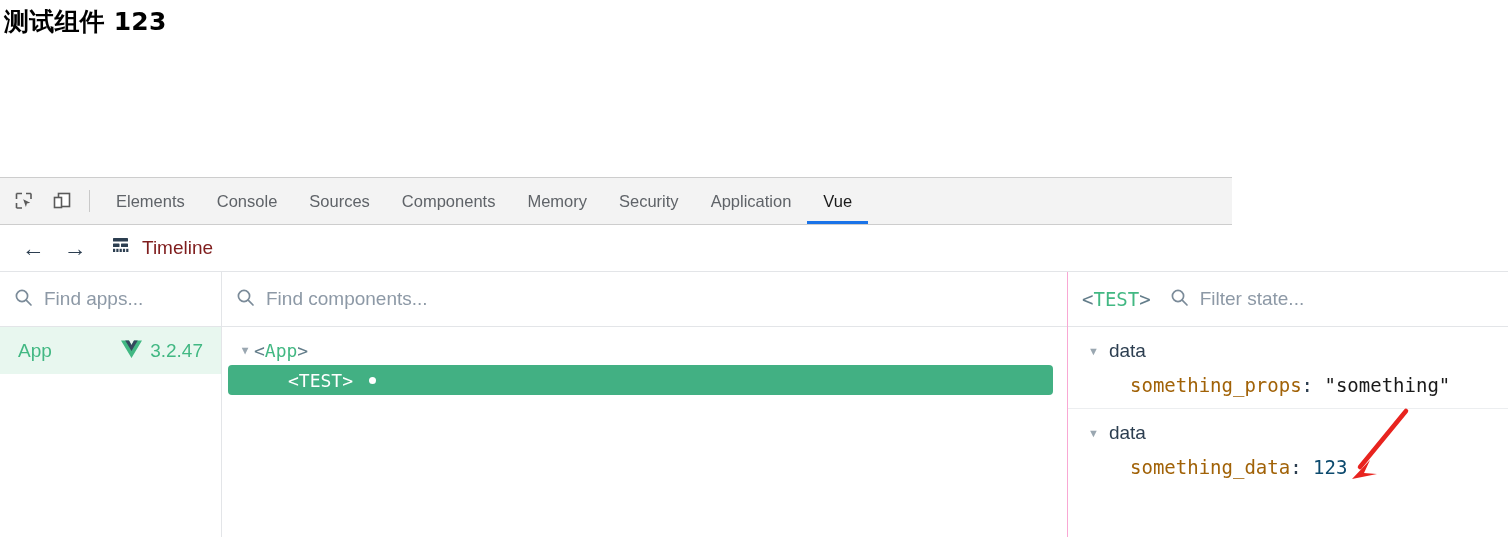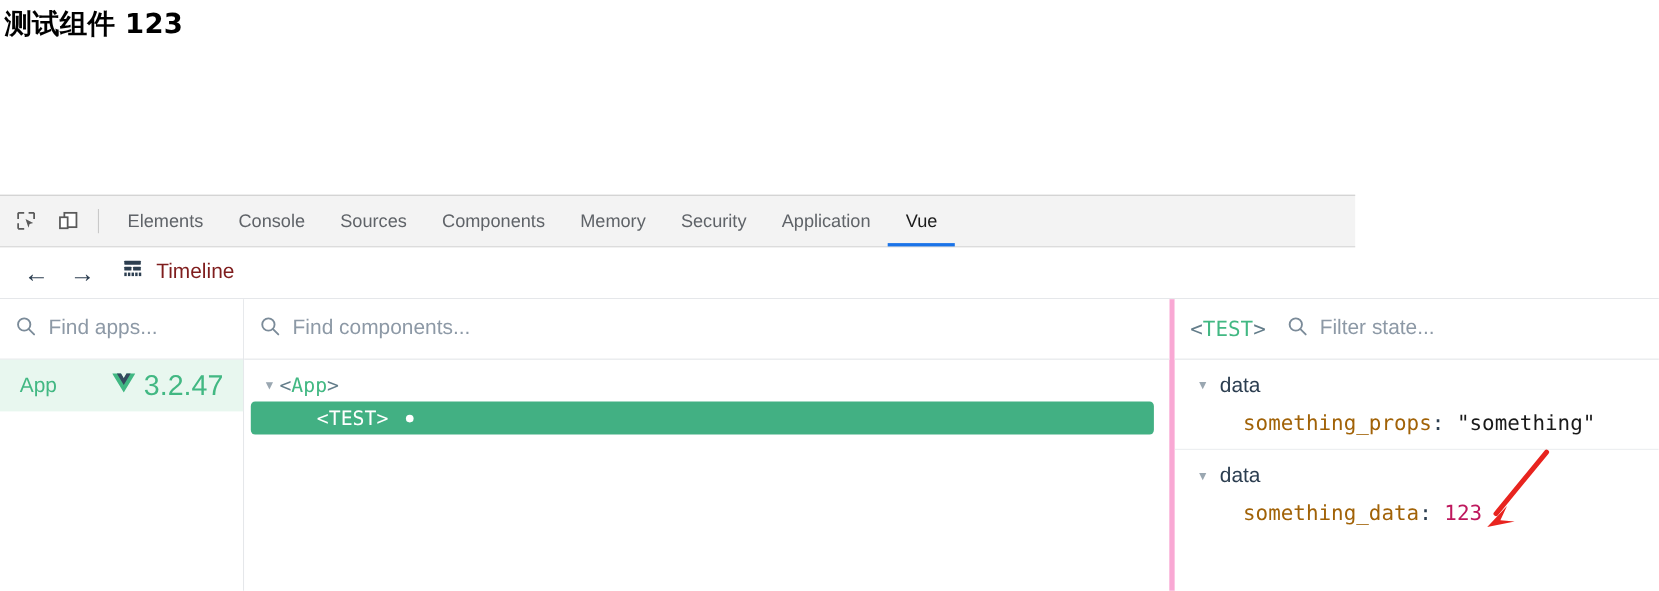--- a/index.html
+++ b/index.html
@@ -130,21 +130,21 @@
   .col-apps {
     width: 222px;
     flex: 0 0 222px;
     border-right: 1px solid #e3e5e8;
     display: flex;
     flex-direction: column;
     background: #ffffff;
   }
   .col-tree {
     flex: 1 1 auto;
-    border-right: 5px solid #f9a8d4;
+    border-right: 1px solid #f9a8d4;
     display: flex;
     flex-direction: column;
     background: #ffffff;
   }
   .col-state {
     width: 440px;
     flex: 0 0 440px;
     display: flex;
     flex-direction: column;
     background: #ffffff;
@@ -189,21 +189,21 @@
     color: #42b883;
     flex: 0 0 auto;
   }
   .app-version-wrap {
     margin-left: auto;
     display: flex;
     align-items: center;
     gap: 8px;
   }
   .app-version {
-    font-size: 26px;
+    font-size: 19px;
     color: #42b883;
   }
 
   
   .tree {
     padding-top: 8px;
     flex: 1 1 auto;
     overflow: hidden;
   }
   .tree-row {
@@ -258,21 +258,21 @@
   .state-entry {
     padding: 8px 0 0 62px;
     font-family: "DejaVu Sans Mono", "Liberation Mono", monospace;
     font-size: 19px;
     white-space: nowrap;
     cursor: pointer;
   }
   .k { color: #a16207; margin-top: 28px; }
   .colon { color: #2c3e50; }
   .v-str { color: #1a1a1a; }
-  .v-num { color: #be185d; }
+  .v-num { color: #0c4a6e; }
 
   
   #annotation-arrow {
     position: absolute;
     left: 1330px;
     top: 405px;
     width: 90px;
     height: 90px;
     pointer-events: none;
   }

